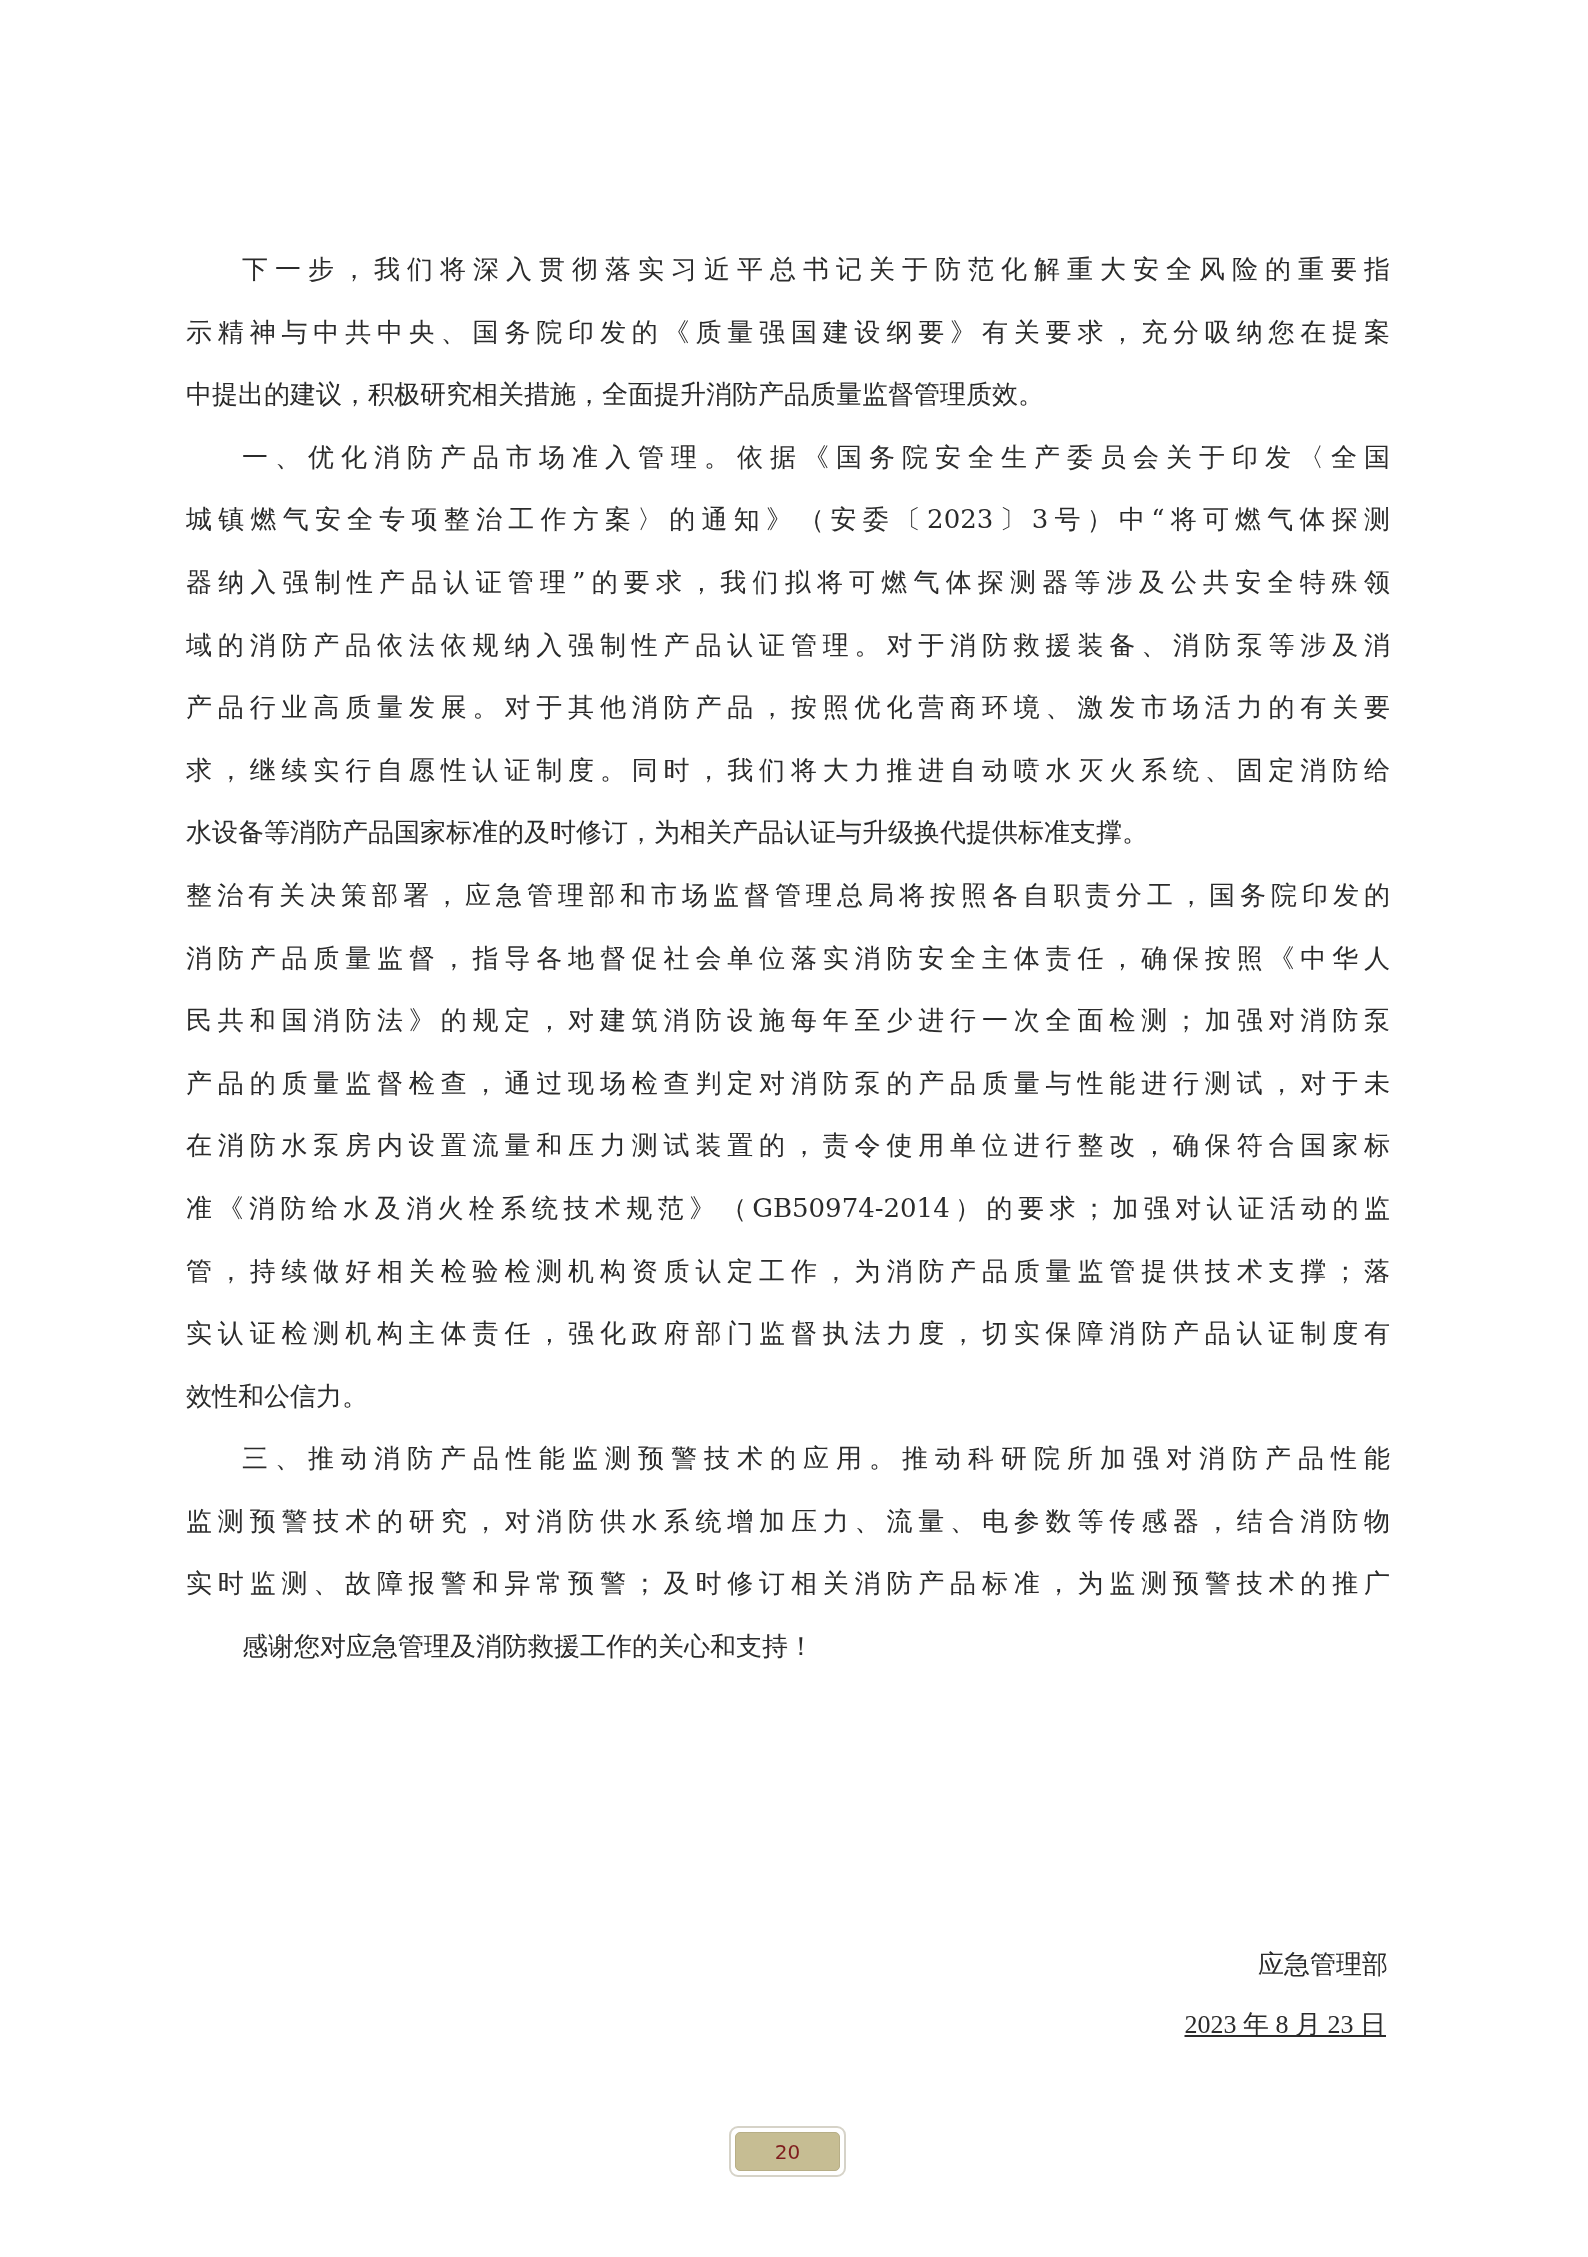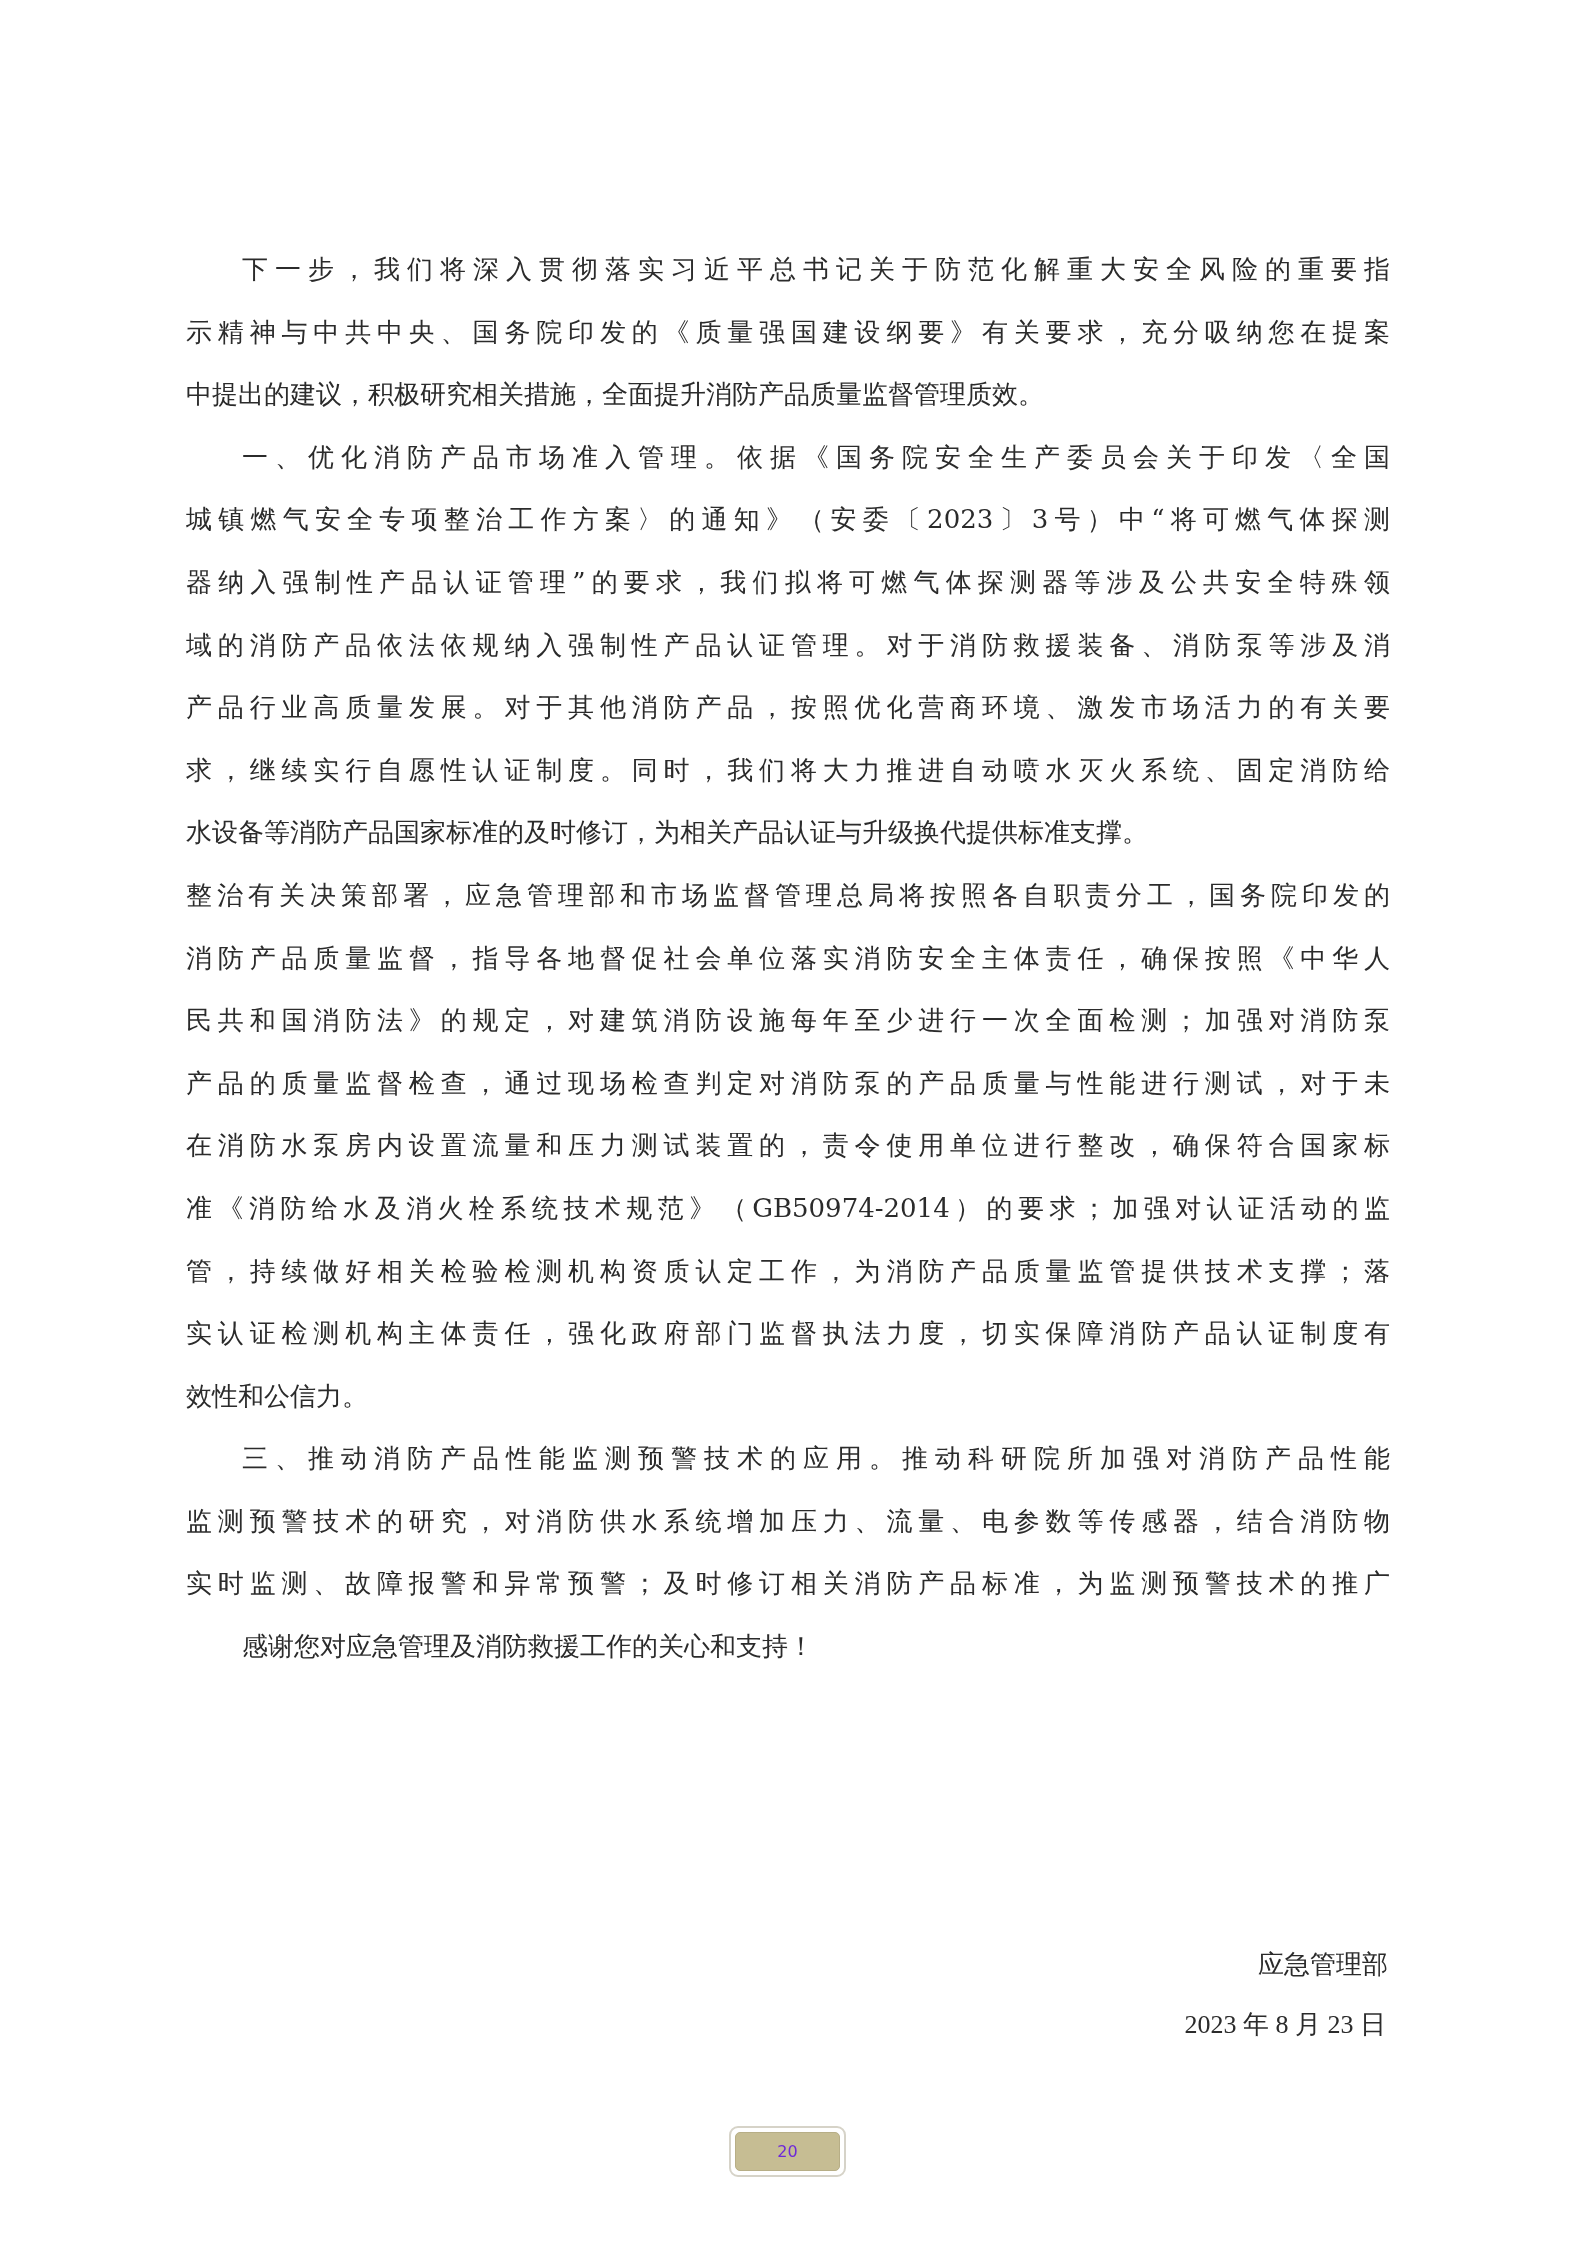--- a/index.html
+++ b/index.html
@@ -57,20 +57,21 @@
   }
   .date {
     position: absolute;
     right: 202px;
     top: 1950px;
     font-size: 26px;
     line-height: 62.6px;
     text-align: right;
     white-space: nowrap;
     font-family: "Liberation Serif", "DejaVu Serif", serif;
+    text-decoration: underline;
   }
   .page-badge {
     position: absolute;
     left: 729px;
     top: 2082px;
     width: 117px;
     height: 51px;
     box-sizing: border-box;
     border: 2px solid #d6d3c8;
     border-radius: 9px;
@@ -83,22 +84,22 @@
     box-sizing: border-box;
     background: #c6bd93;
     border: 1px solid #b7ae86;
     border-radius: 5px;
     display: flex;
     align-items: center;
     justify-content: center;
   }
   .page-number {
     font-family: "DejaVu Sans", "Liberation Sans", sans-serif;
-    font-size: 16px;
-    color: #6d28d9;
+    font-size: 20px;
+    color: #7f1d1d;
     letter-spacing: 0;
   }
 </style>
 </head>
 <body>
 
 <div class="page">
 
   <div class="body-text">
 

